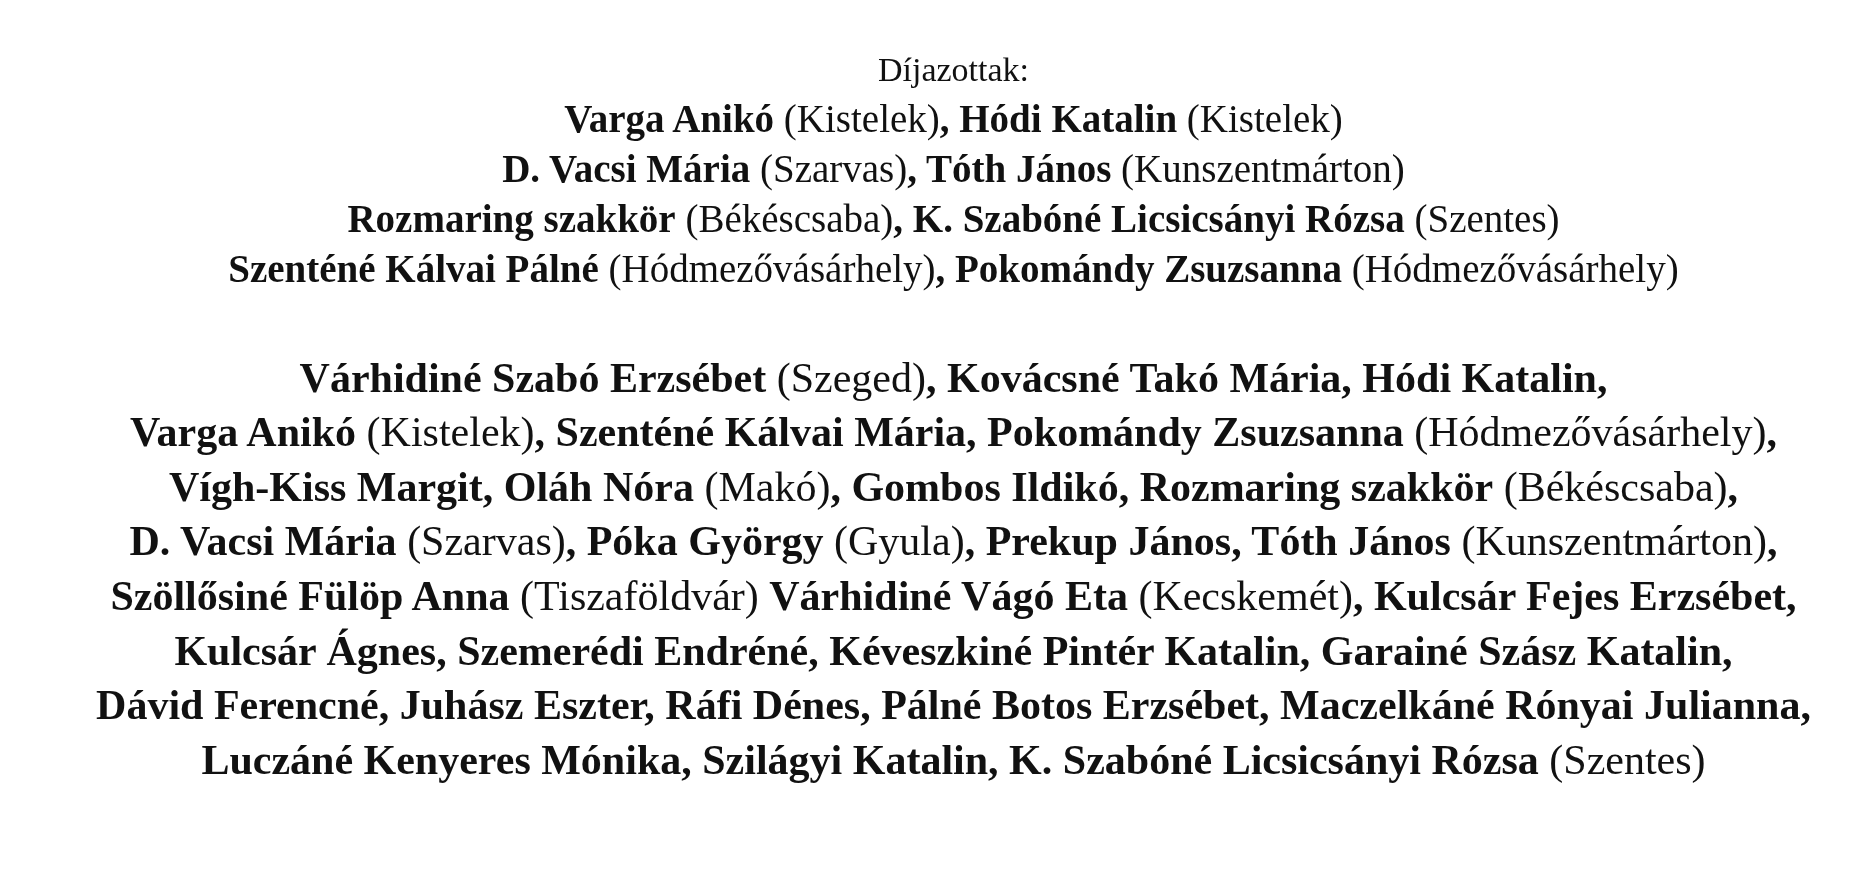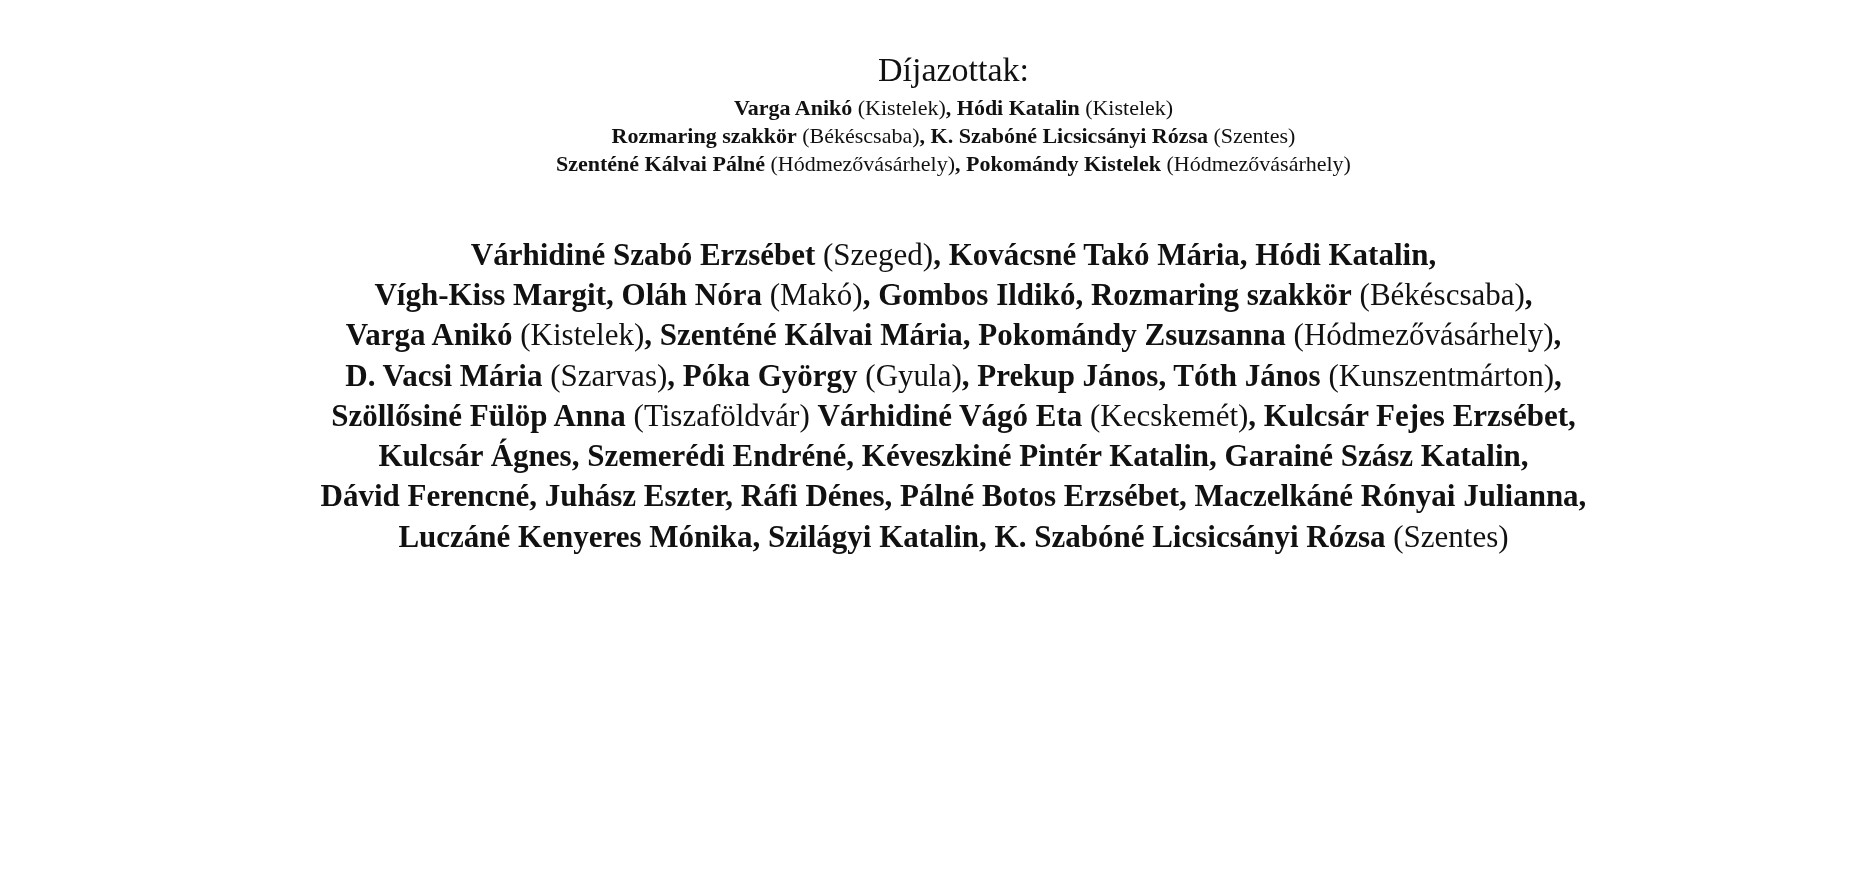--- a/index.html
+++ b/index.html
@@ -28,56 +28,57 @@
     width: 100%;
     text-align: center;
   }
   .heading {
     font-size: 34px;
     line-height: 1.28;
     font-weight: 400;
     margin: 0 0 2px 0;
   }
   .line {
-    font-size: 22px;
+    font-size: 39px;
     line-height: 1.29;
     margin: 0;
     white-space: nowrap;
   }
   .b { font-weight: 700; }
   .n { font-weight: 400; }
   .gap {
     height: 56px;
   }
   .section-two .line {
-    font-size: 31px;
+    font-size: 42px;
     line-height: 1.30;
   }
 </style>
 </head>
 <body>
 
 <div class="page">
 
   <section class="block section-one">
     <p class="heading">Díjazottak:</p>
     <div id="awards-list">
         <p class="line"><span class="b">Varga Anikó</span><span class="n"> (Kistelek)</span><span class="b">, </span><span class="b">Hódi Katalin</span><span class="n"> (Kistelek)</span></p>
+        <p class="line"><span class="b">D. Vacsi Mária</span><span class="n"> (Szarvas)</span><span class="b">, </span><span class="b">Tóth János</span><span class="n"> (Kunszentmárton)</span></p>
         <p class="line"><span class="b">Rozmaring szakkör</span><span class="n"> (Békéscsaba)</span><span class="b">, </span><span class="b">K. Szabóné Licsicsányi Rózsa</span><span class="n"> (Szentes)</span></p>
-        <p class="line"><span class="b">Szenténé Kálvai Pálné</span><span class="n"> (Hódmezővásárhely)</span><span class="b">, </span><span class="b">Pokomándy Kistelek</span><span class="n"> (Hódmezővásárhely)</span></p>
+        <p class="line"><span class="b">Szenténé Kálvai Pálné</span><span class="n"> (Hódmezővásárhely)</span><span class="b">, </span><span class="b">Pokomándy Zsuzsanna</span><span class="n"> (Hódmezővásárhely)</span></p>
       </div>
   </section>
 
   <div class="gap"></div>
 
   <section class="block section-two">
     <div id="exhibitors-list">
         <p class="line"><span class="b">Várhidiné Szabó Erzsébet</span><span class="n"> (Szeged)</span><span class="b">, </span><span class="b">Kovácsné Takó Mária, Hódi Katalin,</span></p>
+        <p class="line"><span class="b">Varga Anikó</span><span class="n"> (Kistelek)</span><span class="b">, </span><span class="b">Szenténé Kálvai Mária, Pokomándy Zsuzsanna</span><span class="n"> (Hódmezővásárhely)</span><span class="b">,</span></p>
         <p class="line"><span class="b">Vígh-Kiss Margit, Oláh Nóra</span><span class="n"> (Makó)</span><span class="b">, </span><span class="b">Gombos Ildikó, Rozmaring szakkör</span><span class="n"> (Békéscsaba)</span><span class="b">,</span></p>
-        <p class="line"><span class="b">Varga Anikó</span><span class="n"> (Kistelek)</span><span class="b">, </span><span class="b">Szenténé Kálvai Mária, Pokomándy Zsuzsanna</span><span class="n"> (Hódmezővásárhely)</span><span class="b">,</span></p>
         <p class="line"><span class="b">D. Vacsi Mária</span><span class="n"> (Szarvas)</span><span class="b">,  </span><span class="b">Póka György</span><span class="n"> (Gyula)</span><span class="b">, </span><span class="b">Prekup János, Tóth János</span><span class="n"> (Kunszentmárton)</span><span class="b">,</span></p>
         <p class="line"><span class="b">Szöllősiné Fülöp Anna</span><span class="n"> (Tiszaföldvár) </span><span class="b">Várhidiné Vágó Eta</span><span class="n"> (Kecskemét)</span><span class="b">, </span><span class="b">Kulcsár Fejes Erzsébet,</span></p>
         <p class="line"><span class="b">Kulcsár Ágnes, Szemerédi Endréné, Kéveszkiné Pintér Katalin, Garainé Szász Katalin,</span></p>
         <p class="line"><span class="b">Dávid Ferencné, Juhász Eszter, Ráfi Dénes, Pálné Botos Erzsébet, Maczelkáné Rónyai Julianna,</span></p>
         <p class="line"><span class="b">Luczáné Kenyeres Mónika, Szilágyi Katalin, K. Szabóné Licsicsányi Rózsa</span><span class="n"> (Szentes)</span></p>
       </div>
   </section>
 
 </div>
 

